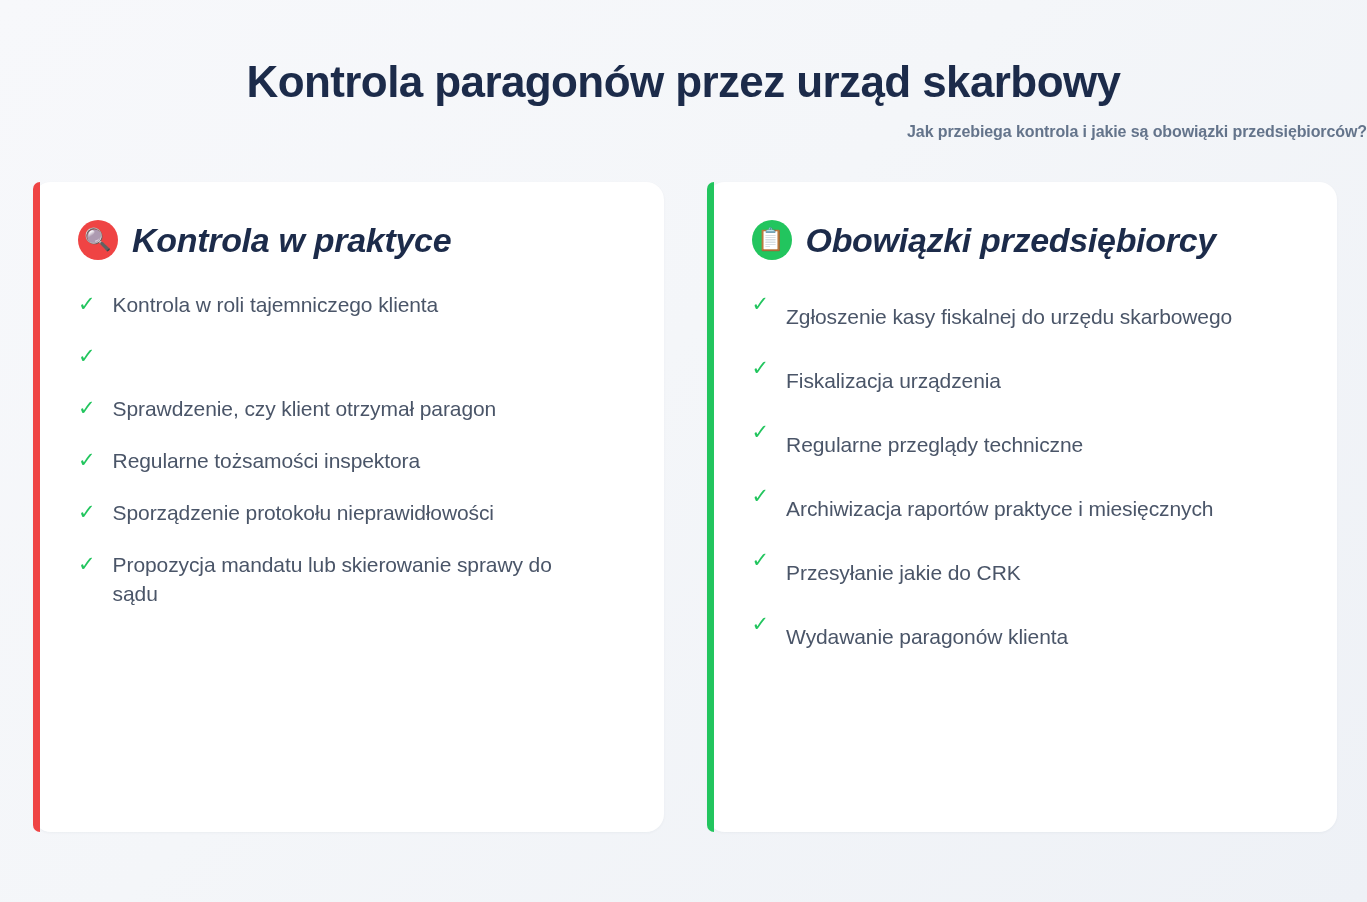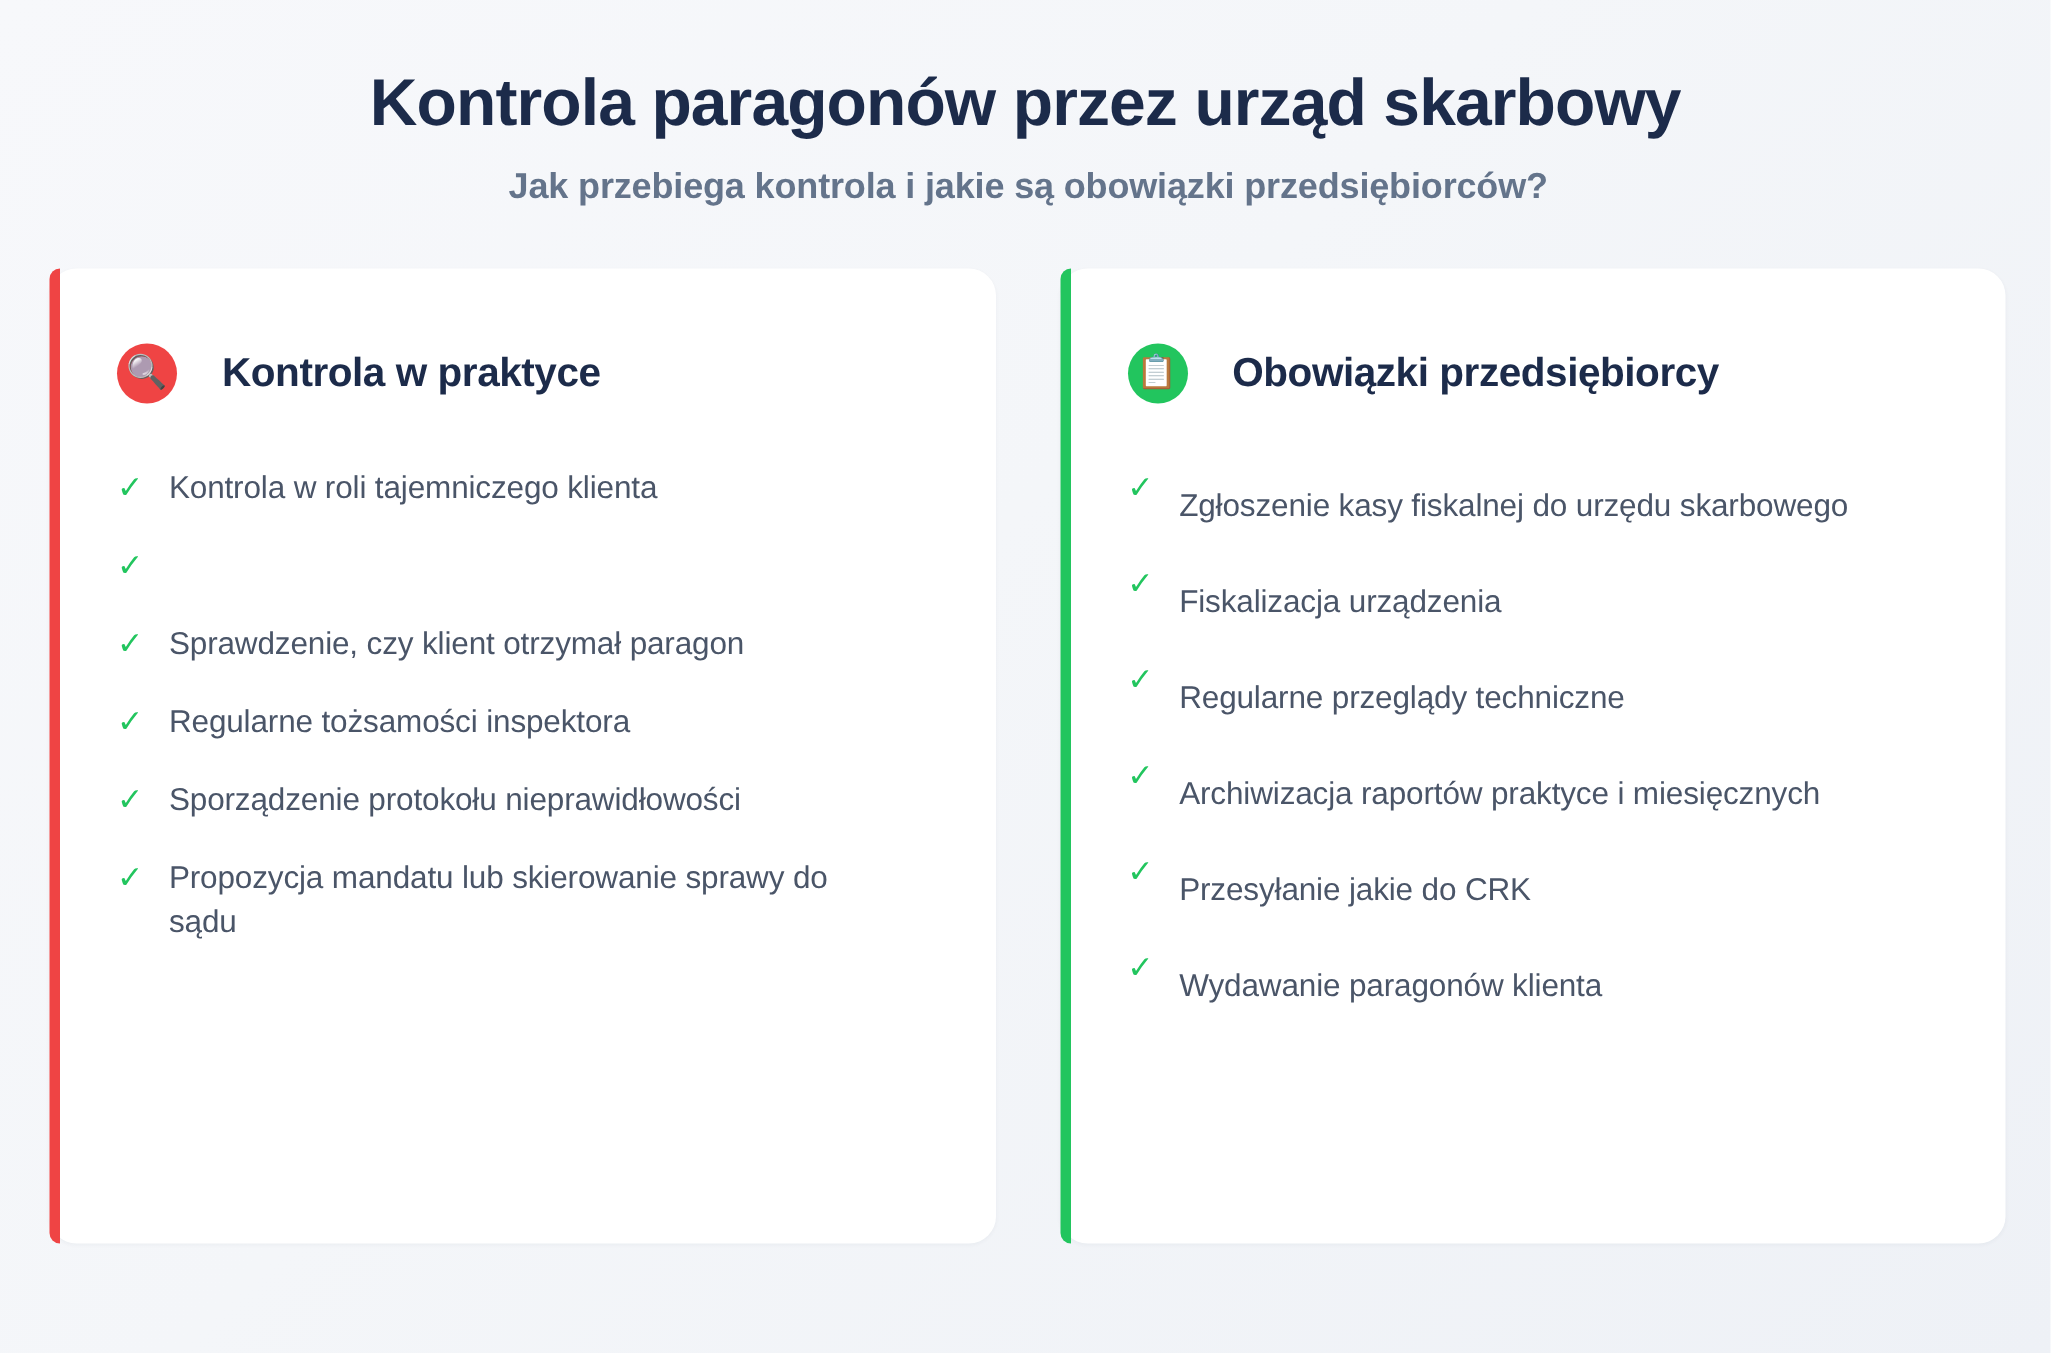--- a/index.html
+++ b/index.html
@@ -19,38 +19,39 @@
 
   .page {
     width: 1367px;
     height: 902px;
     position: relative;
     padding: 0;
   }
 
   
   .header {
-    padding-top: 44px;
+    padding-top: 57px;
     text-align: center;
   }
   .page-title {
     margin: 0;
     font-size: 44px;
     line-height: 1.12;
     font-weight: 700;
     letter-spacing: -0.6px;
     color: #1c2b4a;
   }
   .page-subtitle {
     margin: 16px 0 0 4px;
-    font-size: 24px;
+    font-size: 16px;
     line-height: 1.3;
     font-weight: 600;
     color: #64748b;
     letter-spacing: -0.1px;
+    text-align: right;
   }
 
   
   .cards {
     margin: 0;
     padding: 39px 30px 0 33px;
     display: flex;
     gap: 43px;
     align-items: stretch;
   }
@@ -89,26 +90,27 @@
     background: var(--accent, #ef4444);
     flex: 0 0 40px;
     display: flex;
     align-items: center;
     justify-content: center;
     font-size: 22px;
     line-height: 1;
     font-family: "DejaVu Sans", sans-serif;
   }
   .card-title {
-    margin: 16px;
-    font-size: 27px;
+    margin: 0;
+    font-size: 34px;
     line-height: 1.15;
     font-weight: 700;
     color: #1c2b4a;
     letter-spacing: -0.3px;
+    font-style: italic;
   }
 
   
   .check-list {
     list-style: none;
     margin: 0;
     padding: 0;
   }
   .check-item {
     display: flex;

